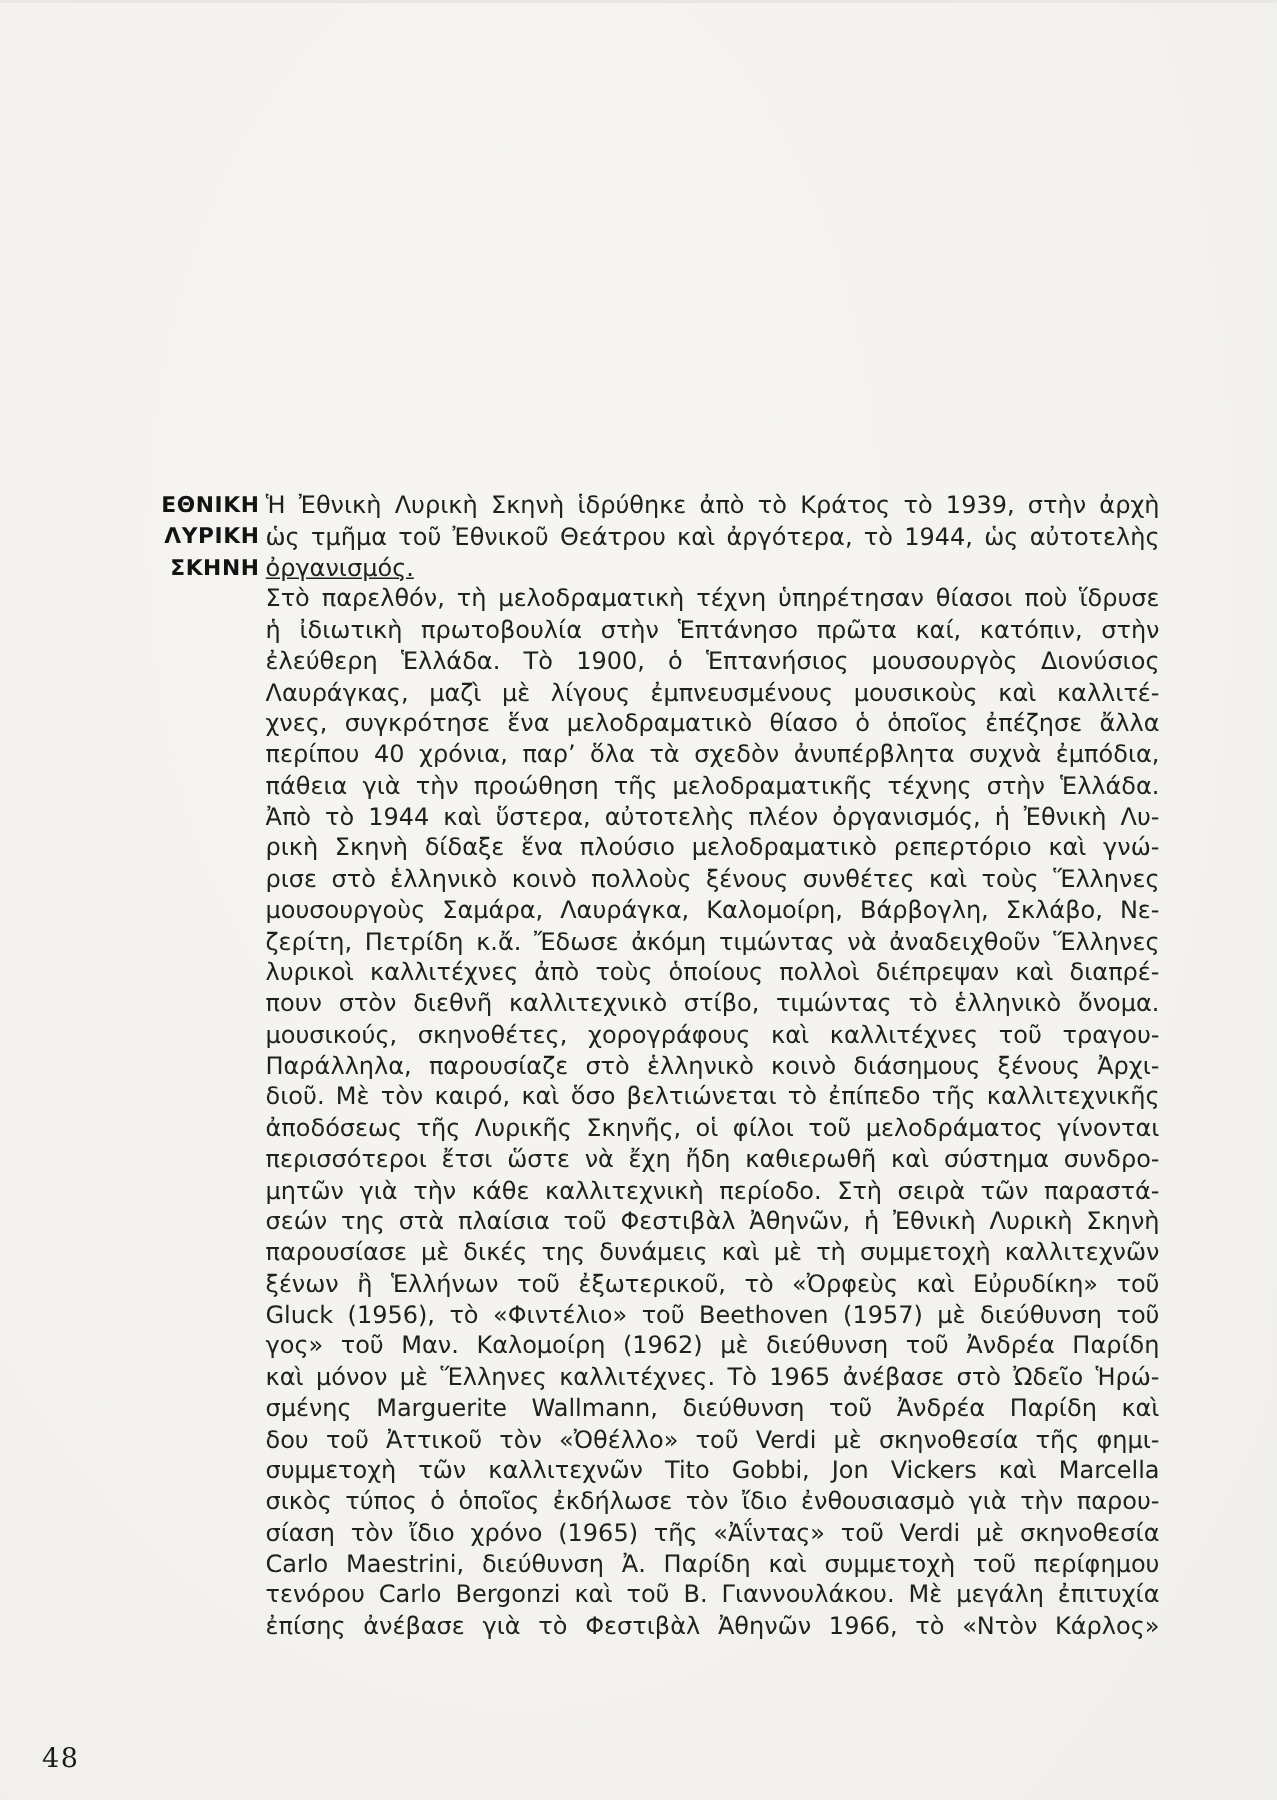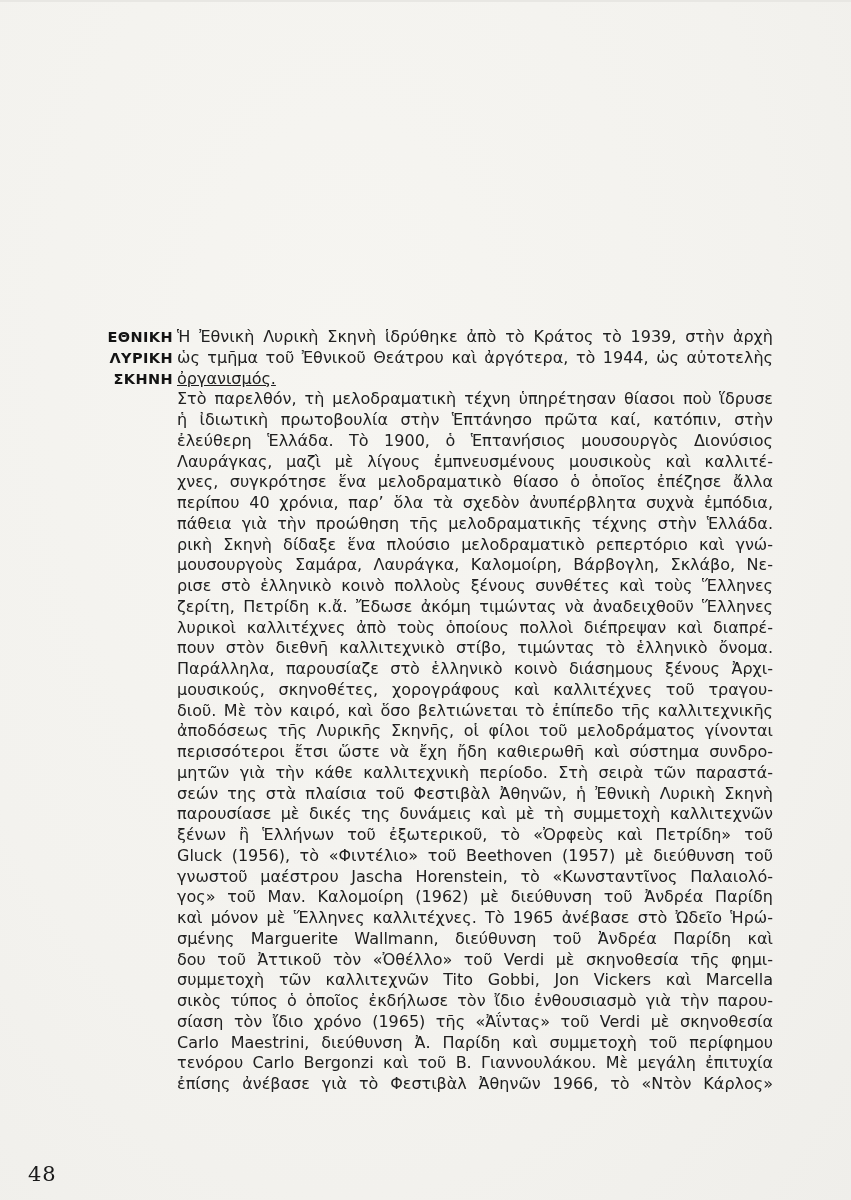--- a/index.html
+++ b/index.html
@@ -49,21 +49,21 @@
   }
   .bline.para-end {
     text-align-last: left;
     text-decoration: underline;
   }
   .page-number {
     position: absolute;
     left: 28px;
     top: 1160px;
     font-family: "DejaVu Serif", serif;
-    font-size: 21px;
+    font-size: 18px;
     letter-spacing: 1px;
     color: #1a1a1a;
   }
 </style>
 </head>
 <body>
 
 <div class="page">
 
   <div class="margin-heading">
@@ -76,37 +76,37 @@
       <div class="bline">Ἡ Ἐθνικὴ Λυρικὴ Σκηνὴ ἱδρύθηκε ἀπὸ τὸ Κράτος τὸ 1939, στὴν ἀρχὴ</div>
       <div class="bline">ὡς τμῆμα τοῦ Ἐθνικοῦ Θεάτρου καὶ ἀργότερα, τὸ 1944, ὡς αὐτοτελὴς</div>
       <div class="bline para-end">ὀργανισμός.</div>
       <div class="bline">Στὸ παρελθόν, τὴ μελοδραματικὴ τέχνη ὑπηρέτησαν θίασοι ποὺ ἵδρυσε</div>
       <div class="bline">ἡ ἰδιωτικὴ πρωτοβουλία στὴν Ἑπτάνησο πρῶτα καί, κατόπιν, στὴν</div>
       <div class="bline">ἐλεύθερη Ἑλλάδα. Τὸ 1900, ὁ Ἑπτανήσιος μουσουργὸς Διονύσιος</div>
       <div class="bline">Λαυράγκας, μαζὶ μὲ λίγους ἐμπνευσμένους μουσικοὺς καὶ καλλιτέ-</div>
       <div class="bline">χνες, συγκρότησε ἕνα μελοδραματικὸ θίασο ὁ ὁποῖος ἐπέζησε ἄλλα</div>
       <div class="bline">περίπου 40 χρόνια, παρ’ ὅλα τὰ σχεδὸν ἀνυπέρβλητα συχνὰ ἐμπόδια,</div>
       <div class="bline">πάθεια γιὰ τὴν προώθηση τῆς μελοδραματικῆς τέχνης στὴν Ἑλλάδα.</div>
+      <div class="bline">Ἀπὸ τὸ 1944 καὶ ὕστερα, αὐτοτελὴς πλέον ὀργανισμός, ἡ Ἐθνικὴ Λυ-</div>
       <div class="bline">ρικὴ Σκηνὴ δίδαξε ἕνα πλούσιο μελοδραματικὸ ρεπερτόριο καὶ γνώ-</div>
+      <div class="bline">ρισε στὸ ἑλληνικὸ κοινὸ πολλοὺς ξένους συνθέτες καὶ τοὺς Ἕλληνες</div>
       <div class="bline">μουσουργοὺς Σαμάρα, Λαυράγκα, Καλομοίρη, Βάρβογλη, Σκλάβο, Νε-</div>
-      <div class="bline">ρισε στὸ ἑλληνικὸ κοινὸ πολλοὺς ξένους συνθέτες καὶ τοὺς Ἕλληνες</div>
       <div class="bline">ζερίτη, Πετρίδη κ.ἄ. Ἔδωσε ἀκόμη τιμώντας νὰ ἀναδειχθοῦν Ἕλληνες</div>
       <div class="bline">λυρικοὶ καλλιτέχνες ἀπὸ τοὺς ὁποίους πολλοὶ διέπρεψαν καὶ διαπρέ-</div>
       <div class="bline">πουν στὸν διεθνῆ καλλιτεχνικὸ στίβο, τιμώντας τὸ ἑλληνικὸ ὄνομα.</div>
+      <div class="bline">μουσικούς, σκηνοθέτες, χορογράφους καὶ καλλιτέχνες τοῦ τραγου-</div>
       <div class="bline">Παράλληλα, παρουσίαζε στὸ ἑλληνικὸ κοινὸ διάσημους ξένους Ἀρχι-</div>
-      <div class="bline">μουσικούς, σκηνοθέτες, χορογράφους καὶ καλλιτέχνες τοῦ τραγου-</div>
       <div class="bline">διοῦ. Μὲ τὸν καιρό, καὶ ὅσο βελτιώνεται τὸ ἐπίπεδο τῆς καλλιτεχνικῆς</div>
       <div class="bline">ἀποδόσεως τῆς Λυρικῆς Σκηνῆς, οἱ φίλοι τοῦ μελοδράματος γίνονται</div>
       <div class="bline">περισσότεροι ἔτσι ὥστε νὰ ἔχη ἤδη καθιερωθῆ καὶ σύστημα συνδρο-</div>
       <div class="bline">μητῶν γιὰ τὴν κάθε καλλιτεχνικὴ περίοδο. Στὴ σειρὰ τῶν παραστά-</div>
       <div class="bline">σεών της στὰ πλαίσια τοῦ Φεστιβὰλ Ἀθηνῶν, ἡ Ἐθνικὴ Λυρικὴ Σκηνὴ</div>
       <div class="bline">παρουσίασε μὲ δικές της δυνάμεις καὶ μὲ τὴ συμμετοχὴ καλλιτεχνῶν</div>
-      <div class="bline">ξένων ἢ Ἑλλήνων τοῦ ἐξωτερικοῦ, τὸ «Ὀρφεὺς καὶ Πετρίδη» τοῦ</div>
+      <div class="bline">ξένων ἢ Ἑλλήνων τοῦ ἐξωτερικοῦ, τὸ «Ὀρφεὺς καὶ Εὐρυδίκη» τοῦ</div>
       <div class="bline">Gluck (1956), τὸ «Φιντέλιο» τοῦ Beethoven (1957) μὲ διεύθυνση τοῦ</div>
-      <div class="bline">γνωστοῦ μαέστρου Jascha Horenstein, τὸ «Κωνσταντῖνος Παλαιολό-</div>
       <div class="bline">γος» τοῦ Μαν. Καλομοίρη (1962) μὲ διεύθυνση τοῦ Ἀνδρέα Παρίδη</div>
       <div class="bline">καὶ μόνον μὲ Ἕλληνες καλλιτέχνες. Τὸ 1965 ἀνέβασε στὸ Ὠδεῖο Ἡρώ-</div>
       <div class="bline">σμένης Marguerite Wallmann, διεύθυνση τοῦ Ἀνδρέα Παρίδη καὶ</div>
       <div class="bline">δου τοῦ Ἀττικοῦ τὸν «Ὀθέλλο» τοῦ Verdi μὲ σκηνοθεσία τῆς φημι-</div>
       <div class="bline">συμμετοχὴ τῶν καλλιτεχνῶν Tito Gobbi, Jon Vickers καὶ Marcella</div>
       <div class="bline">σικὸς τύπος ὁ ὁποῖος ἐκδήλωσε τὸν ἴδιο ἐνθουσιασμὸ γιὰ τὴν παρου-</div>
       <div class="bline">σίαση τὸν ἴδιο χρόνο (1965) τῆς «Ἀΐντας» τοῦ Verdi μὲ σκηνοθεσία</div>
       <div class="bline">Carlo Maestrini, διεύθυνση Ἀ. Παρίδη καὶ συμμετοχὴ τοῦ περίφημου</div>
       <div class="bline">τενόρου Carlo Bergonzi καὶ τοῦ Β. Γιαννουλάκου. Μὲ μεγάλη ἐπιτυχία</div>
       <div class="bline">ἐπίσης ἀνέβασε γιὰ τὸ Φεστιβὰλ Ἀθηνῶν 1966, τὸ «Ντὸν Κάρλος»</div>

